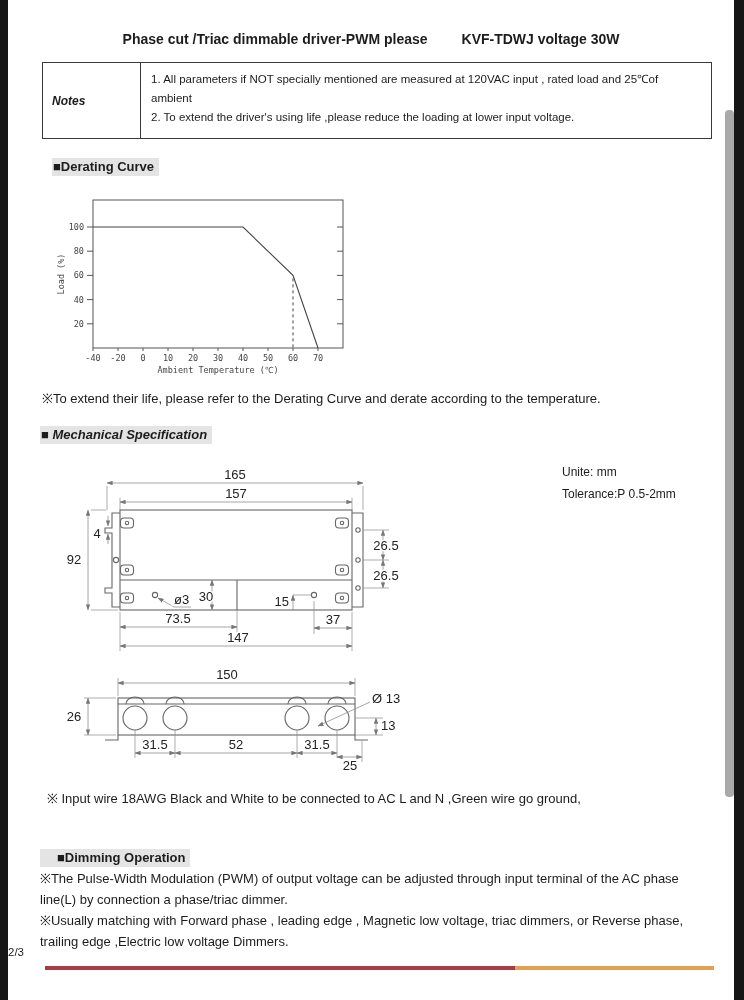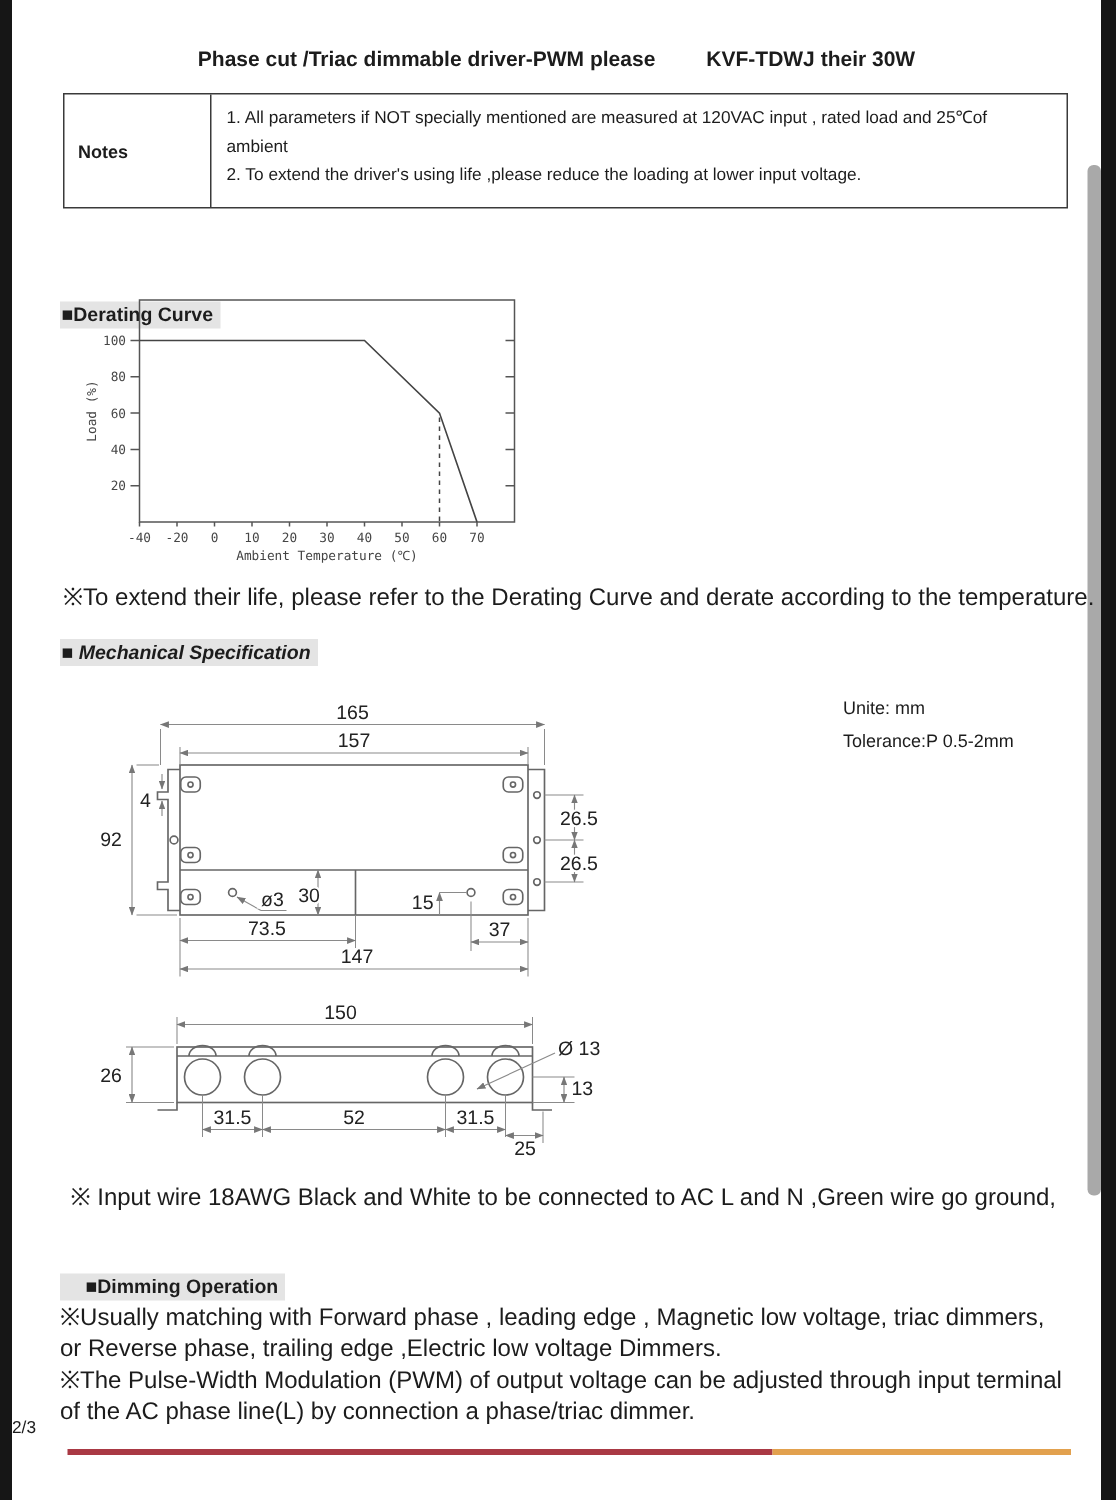--- a/index.html
+++ b/index.html
@@ -9,25 +9,25 @@
   .edge-left{left:0;width:8px;}
   .edge-right{right:0;width:10px;}
   .scroll-thumb{position:absolute;right:10px;top:110px;width:9px;height:687px;
        background:#a9a9a9;border-radius:4px;}
   .title{position:absolute;left:8px;right:10px;top:31px;text-align:center;
        font-weight:bold;font-size:14px;}
   .title .gap{display:inline-block;width:34px;}
   .notes-table{position:absolute;left:42px;top:62px;width:670px;height:77px;
        border:1px solid #3a3a3a;display:flex;box-sizing:border-box;}
   .notes-head{width:98px;border-right:1px solid #3a3a3a;display:flex;align-items:center;
-       padding-left:9px;font-weight:bold;font-size:12px;box-sizing:border-box;}
+       padding-left:9px;font-weight:bold;font-size:12px;box-sizing:border-box;font-style:italic;}
   .notes-body{flex:1;padding:7px 10px;font-size:11.5px;line-height:19px;}
   .sec-head{position:absolute;font-weight:bold;font-size:13px;background:#e4e4e4;
        padding:1px 5px 2px 1px;white-space:nowrap;}
-  .bodytext{position:absolute;font-size:16px;line-height:21px;}
+  .bodytext{position:absolute;font-size:13px;line-height:21px;}
   .chart{position:absolute;left:50px;top:185px;}
   .ct{font:8.5px "DejaVu Sans Mono",monospace;fill:#454545;}
   .mech{position:absolute;left:50px;top:460px;}
   .geo{stroke:#666;fill:none;stroke-width:1.1;}
   .ext{stroke:#8a8a8a;stroke-width:.7;fill:none;}
   .dim{stroke:#8a8a8a;stroke-width:.75;fill:none;
        marker-start:url(#arr);marker-end:url(#arr);}
   .dim1{stroke:#8a8a8a;stroke-width:.75;fill:none;marker-end:url(#arr);}
   .ldr{stroke:#8a8a8a;stroke-width:.75;fill:none;marker-start:url(#arr);}
   .dt{font:13px "Liberation Sans",sans-serif;fill:#222;
@@ -39,31 +39,31 @@
   .rule-left{left:45px;width:470px;background:#a93944;}
   .rule-right{left:515px;width:199px;background:#e2a14e;}
 </style>
 </head>
 <body>
 
 <div class="edge edge-left"></div>
 <div class="edge edge-right"></div>
 <div class="scroll-thumb"></div>
 
-<div class="title"><span>Phase cut /Triac dimmable driver-PWM please</span><span class="gap"></span><span>KVF-TDWJ their 30W</span></div>
+<div class="title"><span>Phase cut /Triac dimmable driver-PWM please</span><span class="gap"></span><span>KVF-TDWJ voltage 30W</span></div>
 
 <div class="notes-table">
   <div class="notes-head">Notes</div>
   <div class="notes-body">
     <div>1. All parameters if NOT specially mentioned are measured at 120VAC input , rated load and 25℃of ambient</div>
     <div>2. To extend the driver's using life ,please reduce the loading at lower input voltage.</div>
   </div>
 </div>
 
-<div class="sec-head" style="left:40px;top:158px;margin-top:43px;">■Derating Curve</div>
+<div class="sec-head" style="left:52px;top:158px;">■Derating Curve</div>
 
 <svg class="chart" width="320" height="195" viewBox="0 0 320 195">
     <rect x="43" y="15" width="250" height="148" fill="none" stroke="#555" stroke-width="1"></rect>
     <line x1="37" y1="138.8" x2="43" y2="138.8" stroke="#555" stroke-width="1"></line>
     <line x1="287" y1="138.8" x2="293" y2="138.8" stroke="#555" stroke-width="1"></line>
     <text x="34" y="141.8" text-anchor="end" class="ct">20</text>
     <line x1="37" y1="114.6" x2="43" y2="114.6" stroke="#555" stroke-width="1"></line>
     <line x1="287" y1="114.6" x2="293" y2="114.6" stroke="#555" stroke-width="1"></line>
     <text x="34" y="117.6" text-anchor="end" class="ct">40</text>
     <line x1="37" y1="90.4" x2="43" y2="90.4" stroke="#555" stroke-width="1"></line>
@@ -247,19 +247,19 @@
   </g>
 </svg>
 
 <div class="bodytext" style="left:47px;top:787px;line-height:23px;">
   <div>※ Input wire 18AWG Black and White to be connected to AC L and N ,Green wire go ground,</div>
 </div>
 
 <div class="sec-head" style="left:40px;top:849px;padding-left:17px;">■Dimming Operation</div>
 
 <div class="bodytext" style="left:40px;top:868px;width:668px;">
+  <div>※The Pulse-Width Modulation (PWM) of output voltage can be adjusted through input terminal of the AC phase line(L) by connection a phase/triac dimmer.</div>
   <div>※Usually matching with Forward phase , leading edge , Magnetic low voltage, triac dimmers, or Reverse phase, trailing edge ,Electric low voltage Dimmers.</div>
-  <div>※The Pulse-Width Modulation (PWM) of output voltage can be adjusted through input terminal of the AC phase line(L) by connection a phase/triac dimmer.</div>
 </div>
 
 <div class="footer-page">2/3</div>
 <div class="rule rule-left"></div>
 <div class="rule rule-right"></div>
 
 </body></html>

